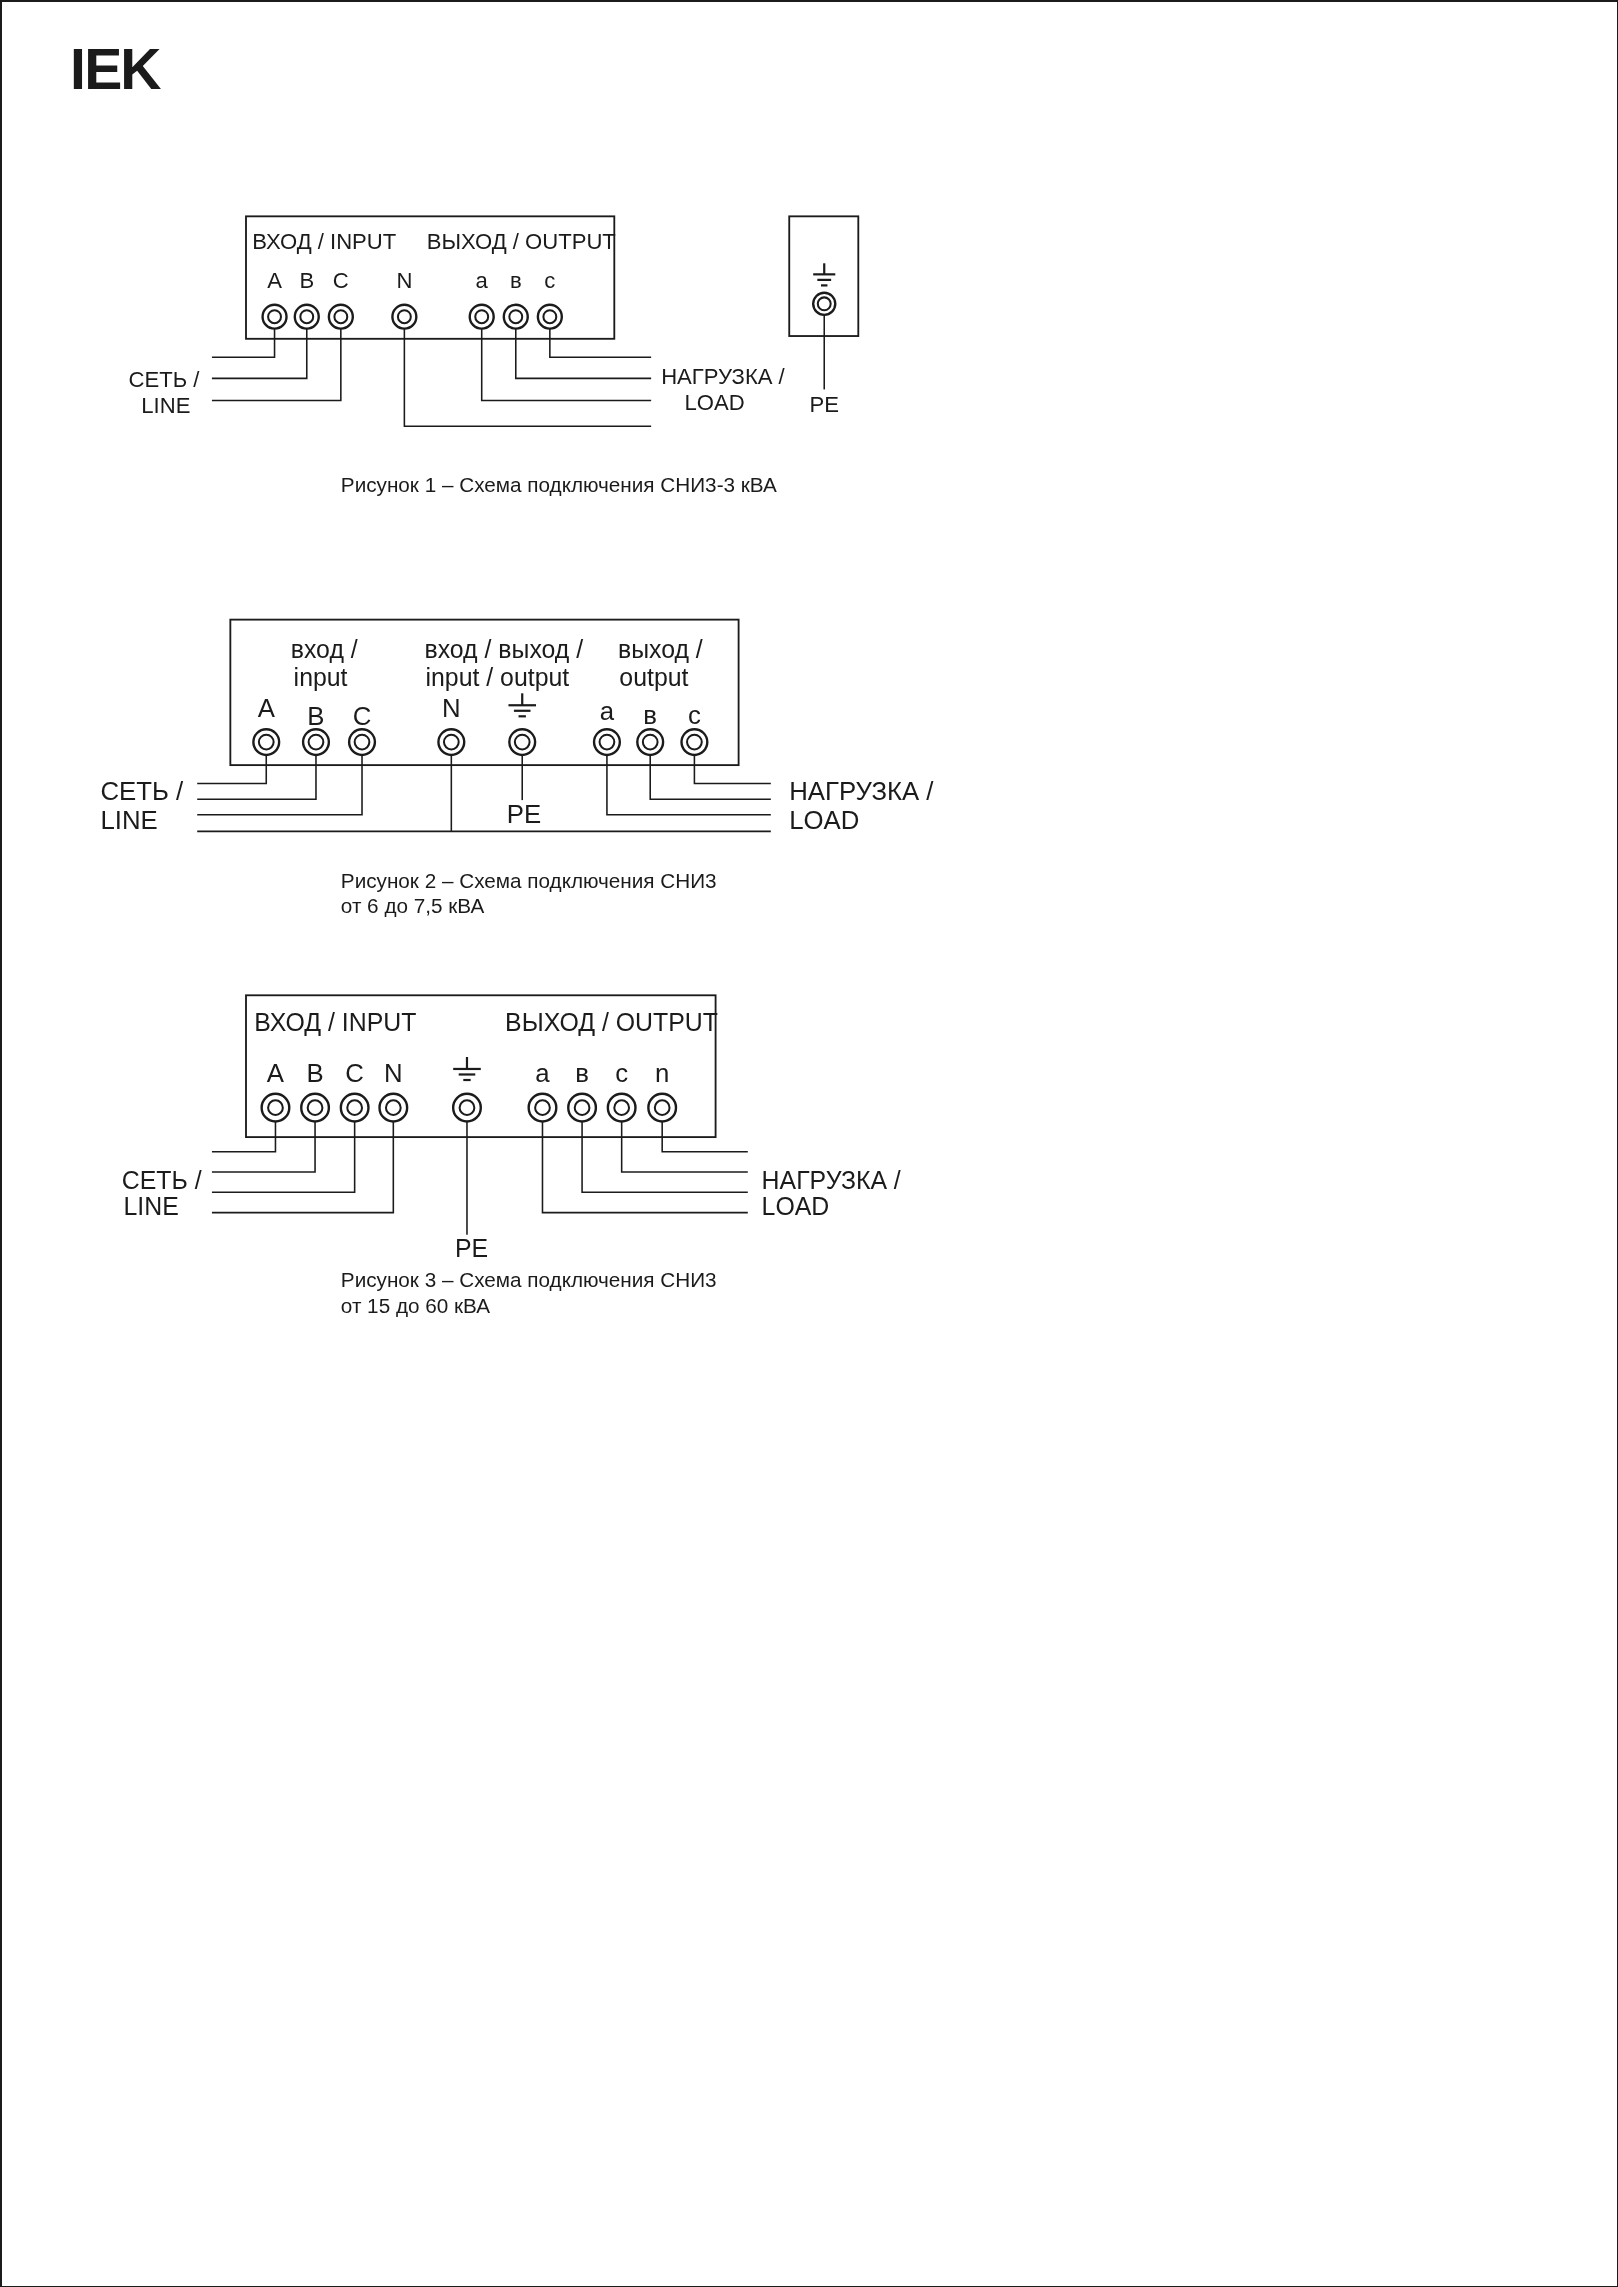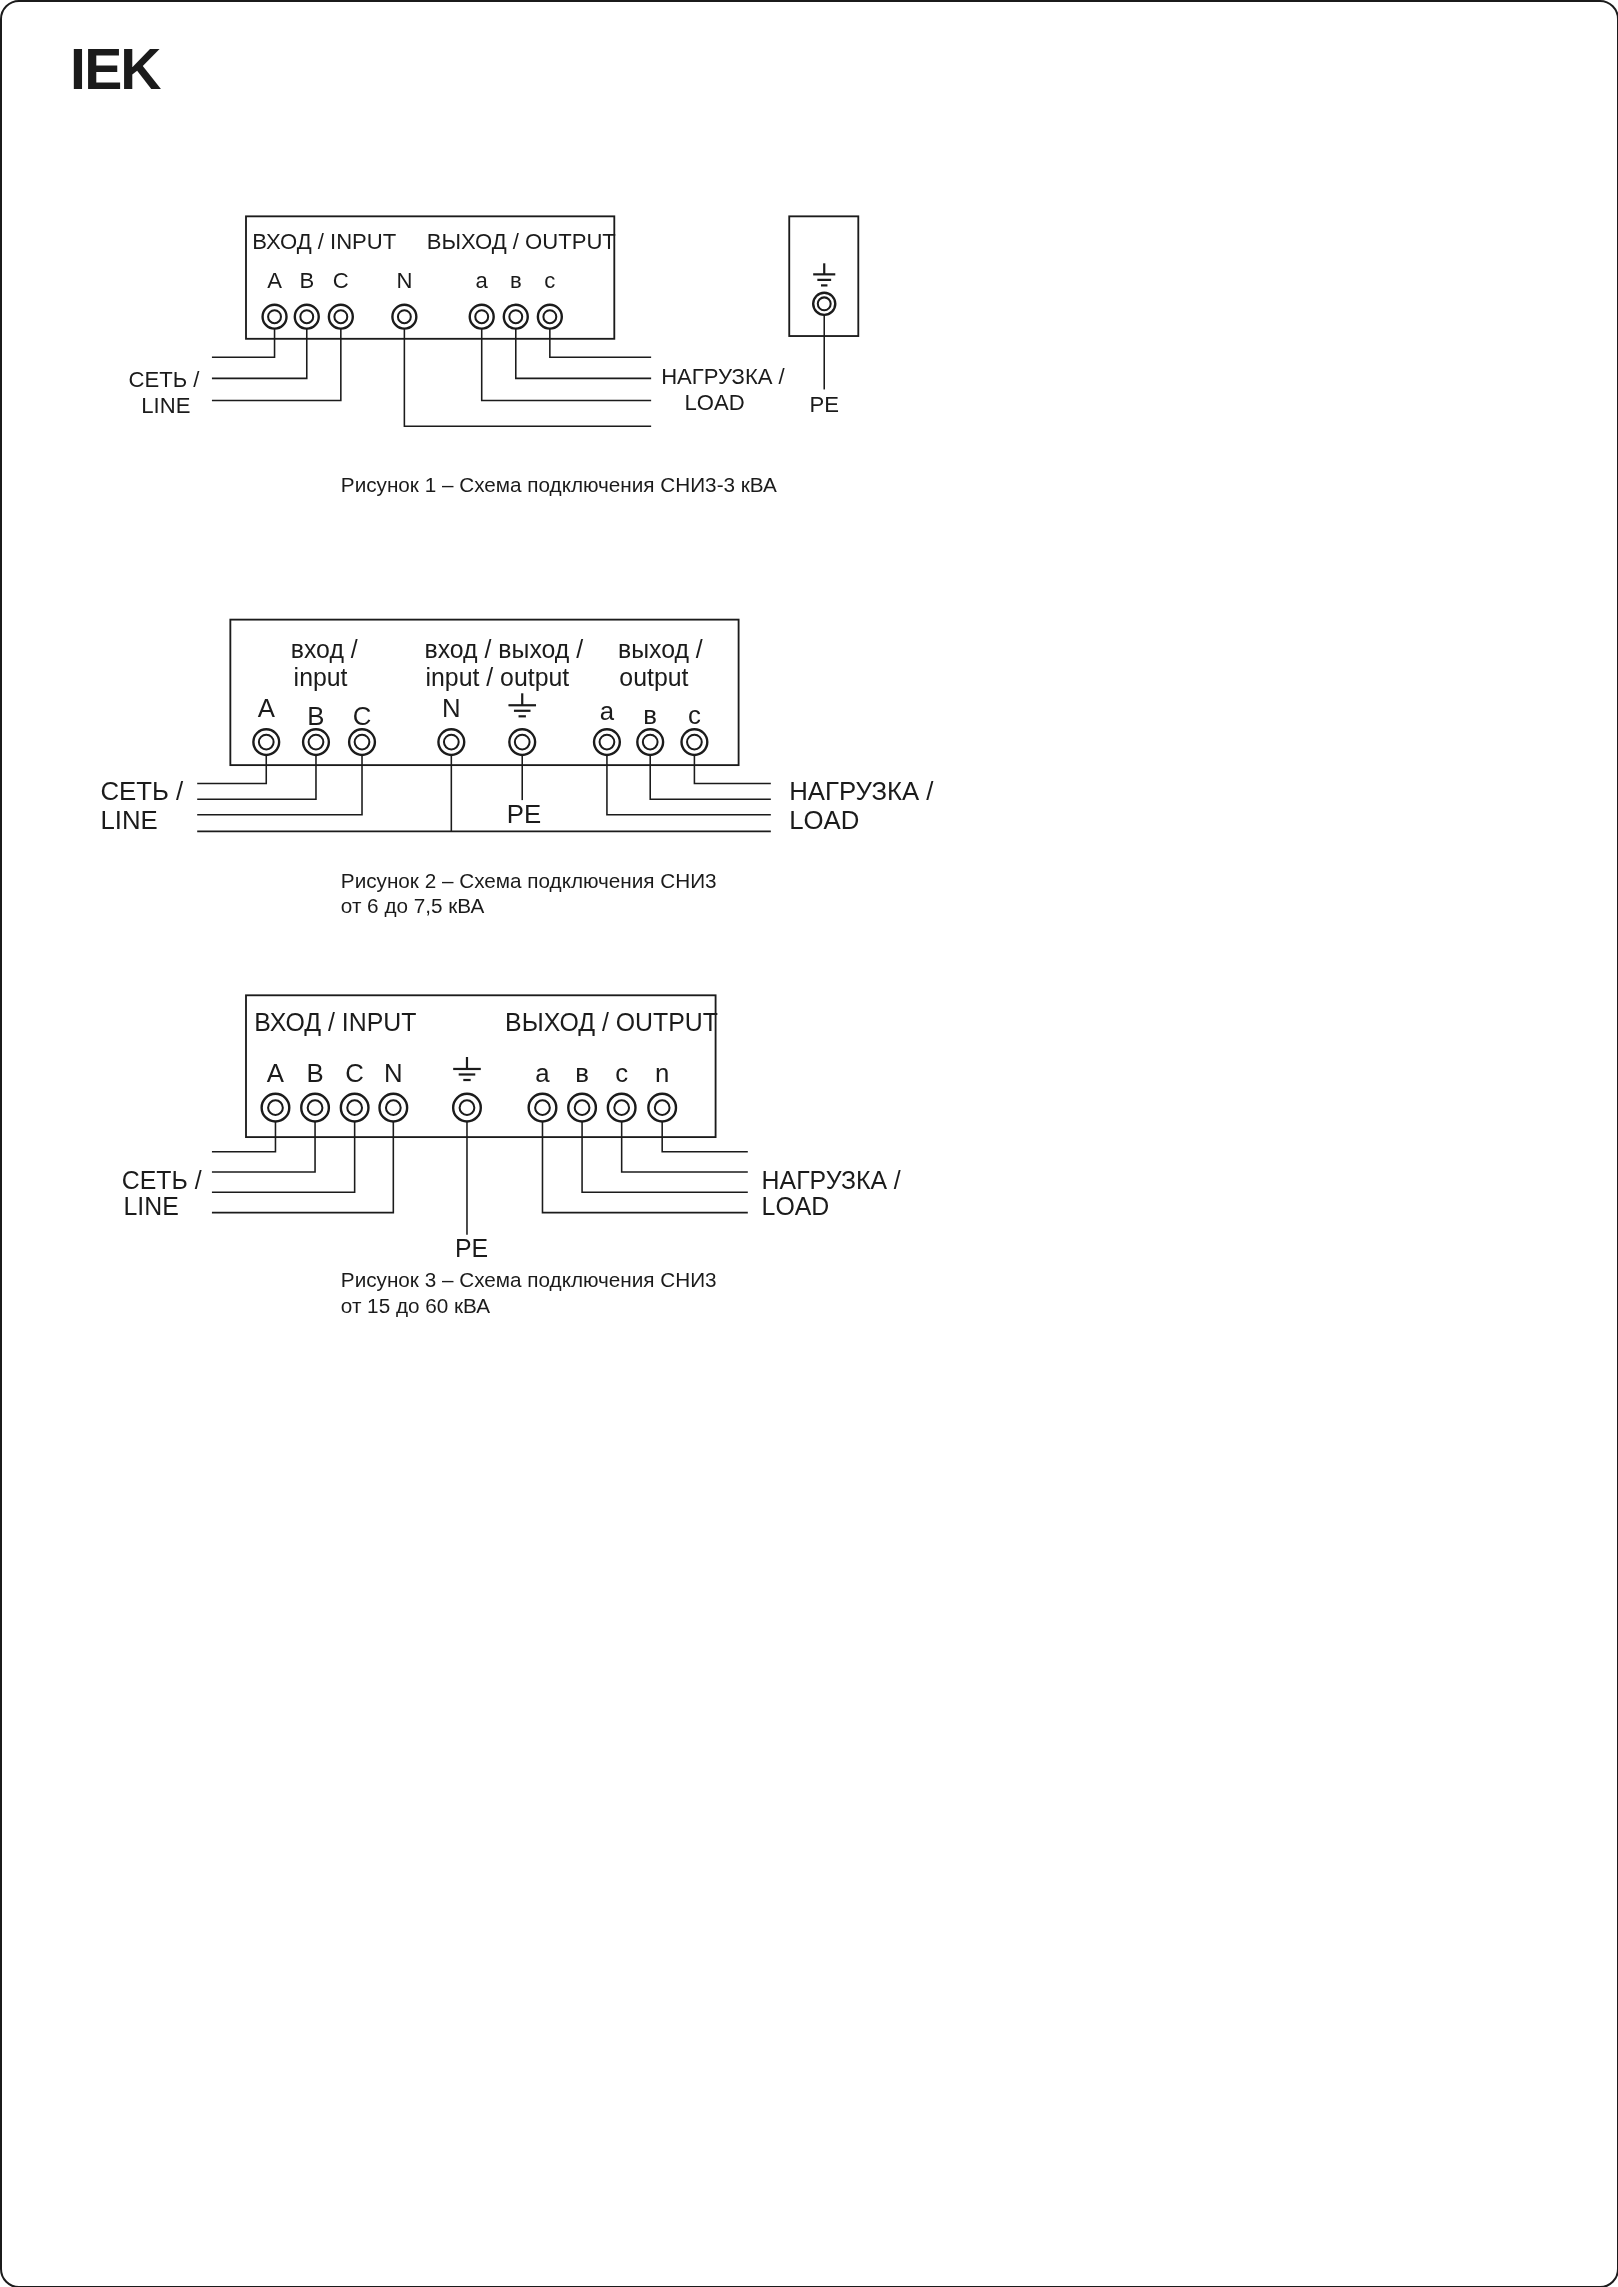--- a/index.html
+++ b/index.html
@@ -1,17 +1,17 @@
 <!DOCTYPE html>
 <html style="font-size:14.8px"><head>
 <meta charset="utf-8">
 <style>
   html,body{margin:0;padding:0;background:#ffffff;}
   .page{position:relative;width:1619px;height:2288px;background:#ffffff;
-        border:2.8px solid #1b1b1b;border-radius:19px;box-sizing:border-box;overflow:hidden;}
+        border:2.8px solid #1b1b1b;border-radius:0;box-sizing:border-box;overflow:hidden;}
   svg{display:block;width:100%;height:100%;}
   text{font-family:"Liberation Sans","DejaVu Sans",sans-serif;fill:#1b1b1b;}
   .logo{font-size:62px;font-weight:bold;letter-spacing:-2px;}
   .fs24{font-size:24px;}
   .fs27{font-size:27px;}
   .fs28{font-size:28px;}
   .fs22{font-size:22.5px;}
   .mid{text-anchor:middle;}
   .box{fill:none;stroke:#1b1b1b;stroke-width:2;}
   .wire{fill:none;stroke:#1b1b1b;stroke-width:1.7;}

